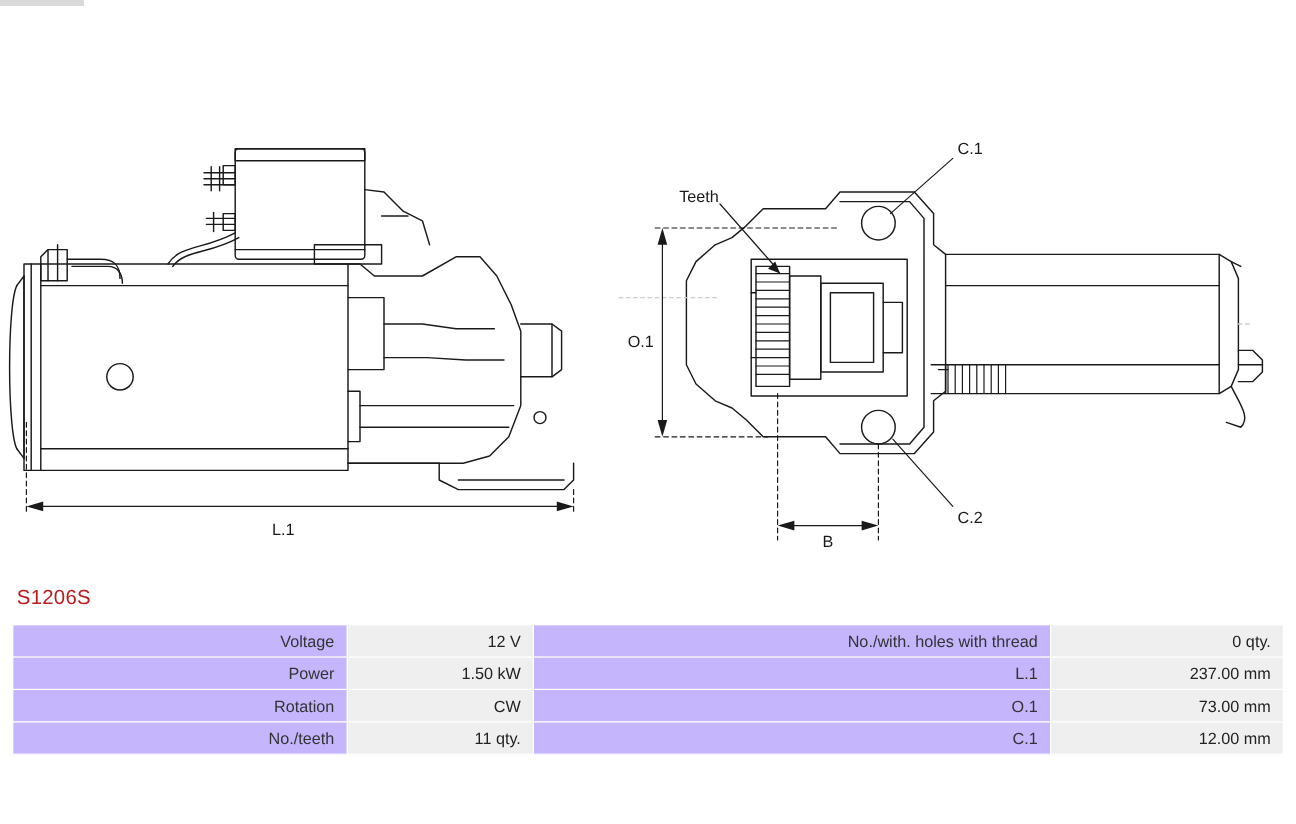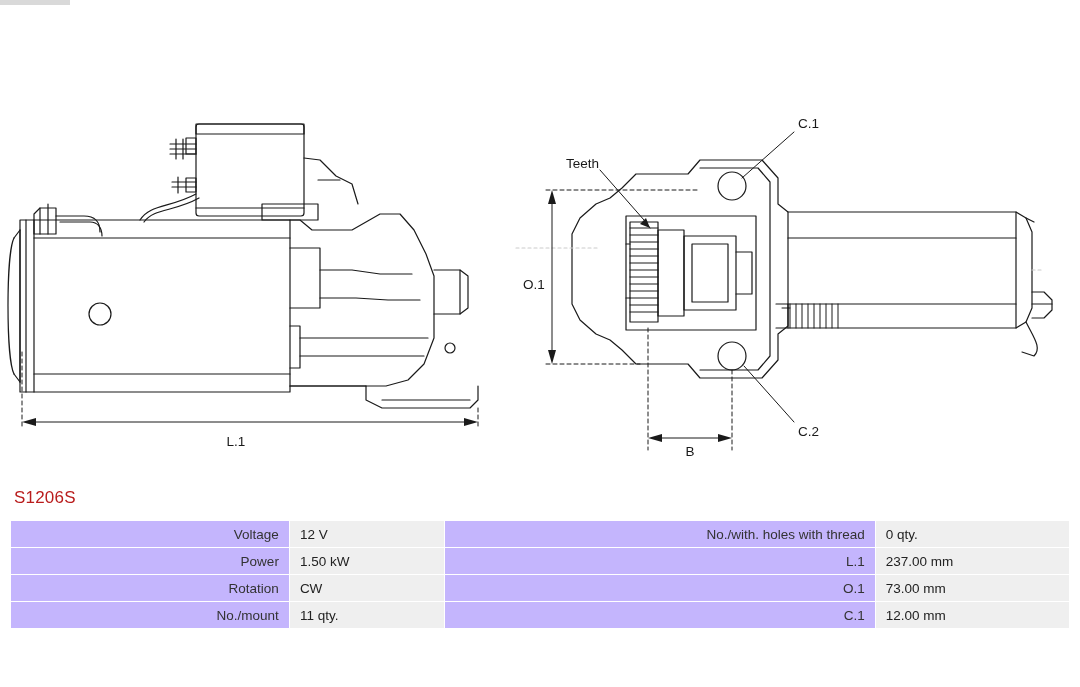--- a/index.html
+++ b/index.html
@@ -3,21 +3,21 @@
 <meta charset="utf-8">
 <style>
   html,body{margin:0;padding:0;background:#ffffff;}
   body{width:1080px;height:687px;font-family:"Liberation Sans",sans-serif;color:#000;overflow:hidden;position:relative;}
   .topbar{position:absolute;left:0;top:0;width:70px;height:5px;background:#d9d9d9;}
   #drawings{position:absolute;left:0;top:8px;width:1080px;height:465px;}
   #part-number{position:absolute;left:14px;top:488px;font-size:17px;color:#b91c1c;letter-spacing:.2px;text-align:right;}
   table.spec{position:absolute;left:10px;top:520px;width:1060px;border-collapse:collapse;font-size:13.5px;}
   table.spec td{height:26px;padding:0 10px;border:1px solid #ffffff;}
   td.lbl{background:#c4b5fd;text-align:right;color:#333;}
-  td.val{background:#efefef;color:#222;}
+  td.val{background:#efefef;text-align:right;color:#222;}
   td.w1{width:268px;}
   td.w2{width:140px;}
   td.w3{width:428px;}
   td.w4{width:180px;}
   svg{display:block;}
   text{font-family:"Liberation Sans",sans-serif;}
 </style>
 </head>
 <body>
 
@@ -186,19 +186,19 @@
       <td class="lbl w3">L.1</td>
       <td class="val w4">237.00 mm</td>
     </tr>
     <tr>
       <td class="lbl w1">Rotation</td>
       <td class="val w2">CW</td>
       <td class="lbl w3">O.1</td>
       <td class="val w4">73.00 mm</td>
     </tr>
     <tr>
-      <td class="lbl w1">No./mount</td>
+      <td class="lbl w1">No./teeth</td>
       <td class="val w2">11 qty.</td>
       <td class="lbl w3">C.1</td>
       <td class="val w4">12.00 mm</td>
     </tr>
   </tbody>
 </table>
 
 </body></html>

